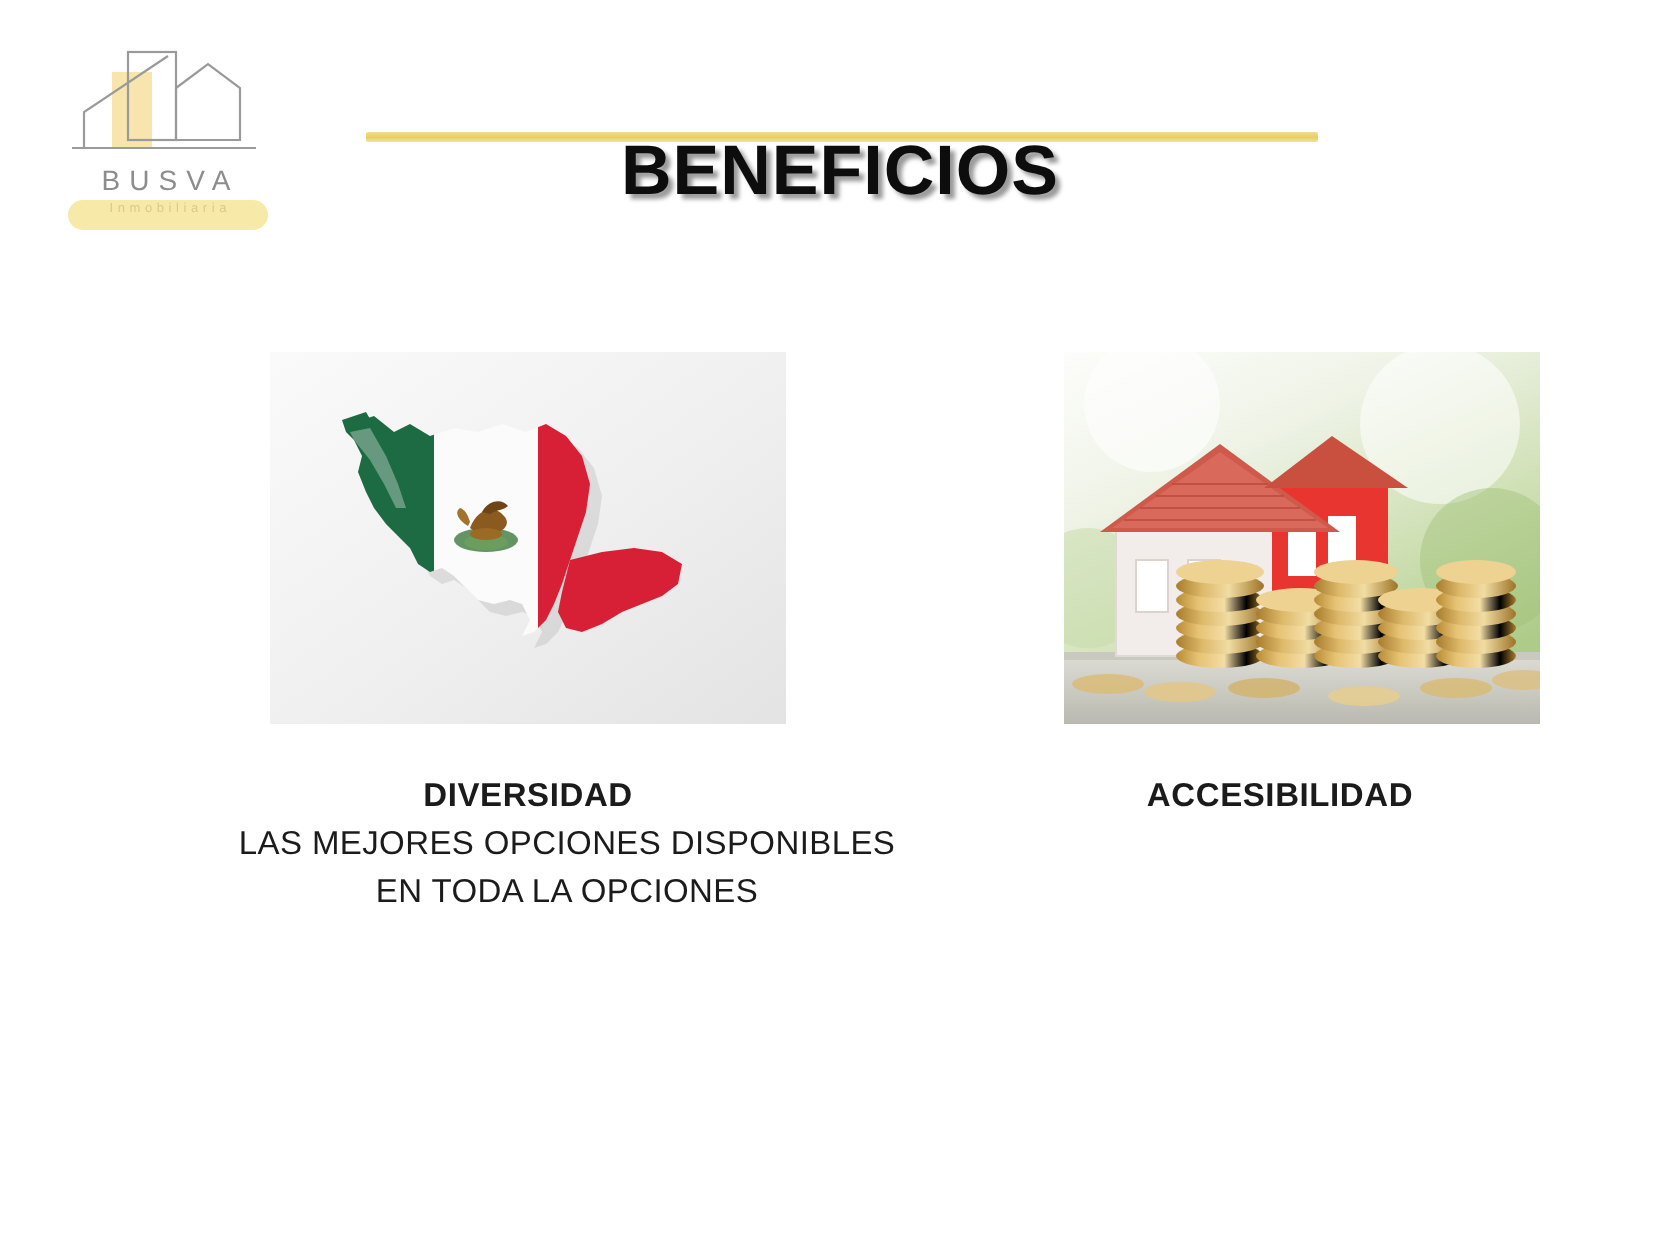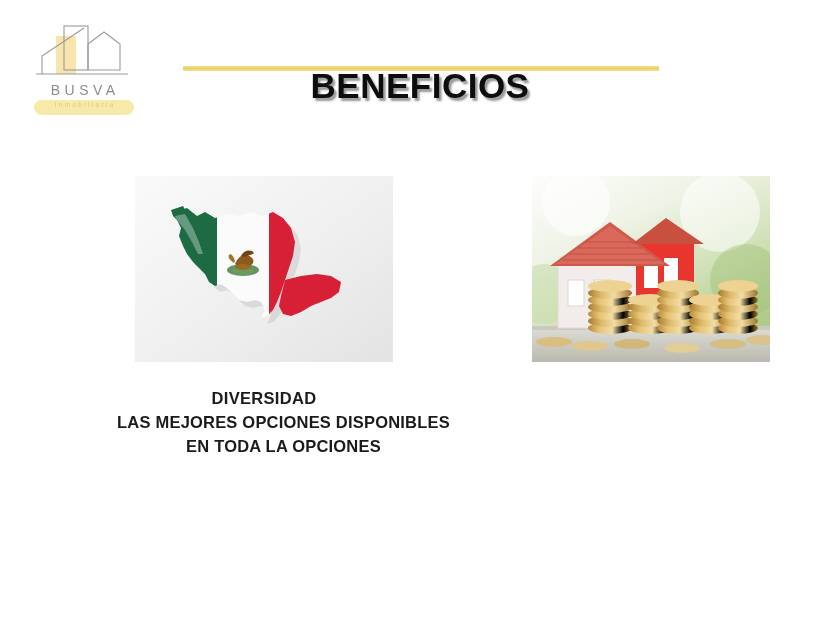--- a/index.html
+++ b/index.html
@@ -114,21 +114,21 @@
     font-size: 16.5px;
     line-height: 24px;
     letter-spacing: 0.2px;
   }
   .caption-title {
     font-weight: bold;
     font-size: 16.5px;
     letter-spacing: 0.3px;
   }
   .caption-body {
-    font-weight: 700;
+    font-weight: 400;
     padding-left: 39px;
   }
 
   svg { display: block; }
 </style>
 </head>
 <body>
 
 <div class="slide">
 
@@ -324,16 +324,17 @@
           <ellipse cx="22" cy="166" rx="18" ry="5" fill="#d9bd7c" opacity="0.9"></ellipse>
           <ellipse cx="58" cy="170" rx="18" ry="5" fill="#e2c789" opacity="0.9"></ellipse>
           <ellipse cx="100" cy="168" rx="18" ry="5" fill="#d3b573" opacity="0.9"></ellipse>
           <ellipse cx="150" cy="172" rx="18" ry="5" fill="#e6cd92" opacity="0.9"></ellipse>
           <ellipse cx="196" cy="168" rx="18" ry="5" fill="#d7bb7a" opacity="0.9"></ellipse>
           <ellipse cx="230" cy="164" rx="16" ry="5" fill="#dcc084" opacity="0.85"></ellipse>
         </g>
       </svg>
     </div>
     <div class="caption">
+      <div class="caption-title">ACCESIBILIDAD</div>
     </div>
   </div>
 
 </div>
 
 </body></html>

